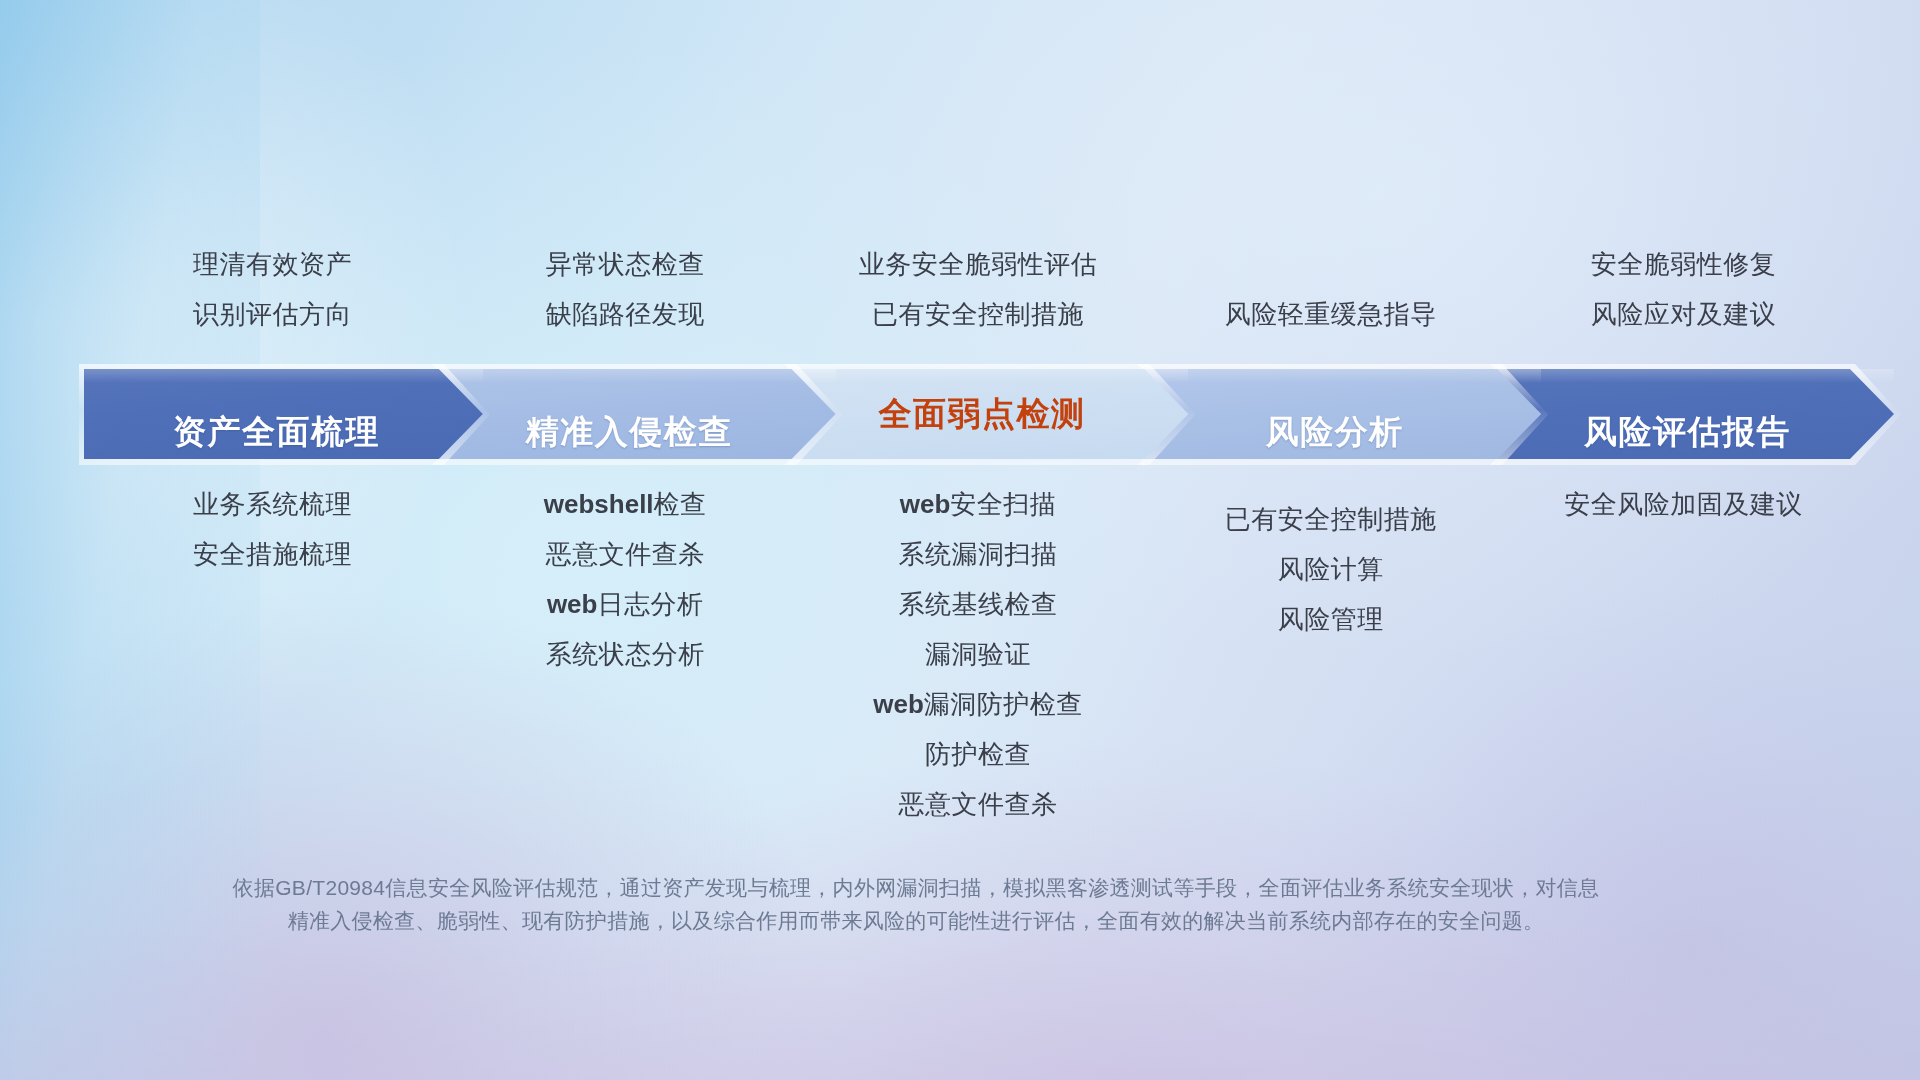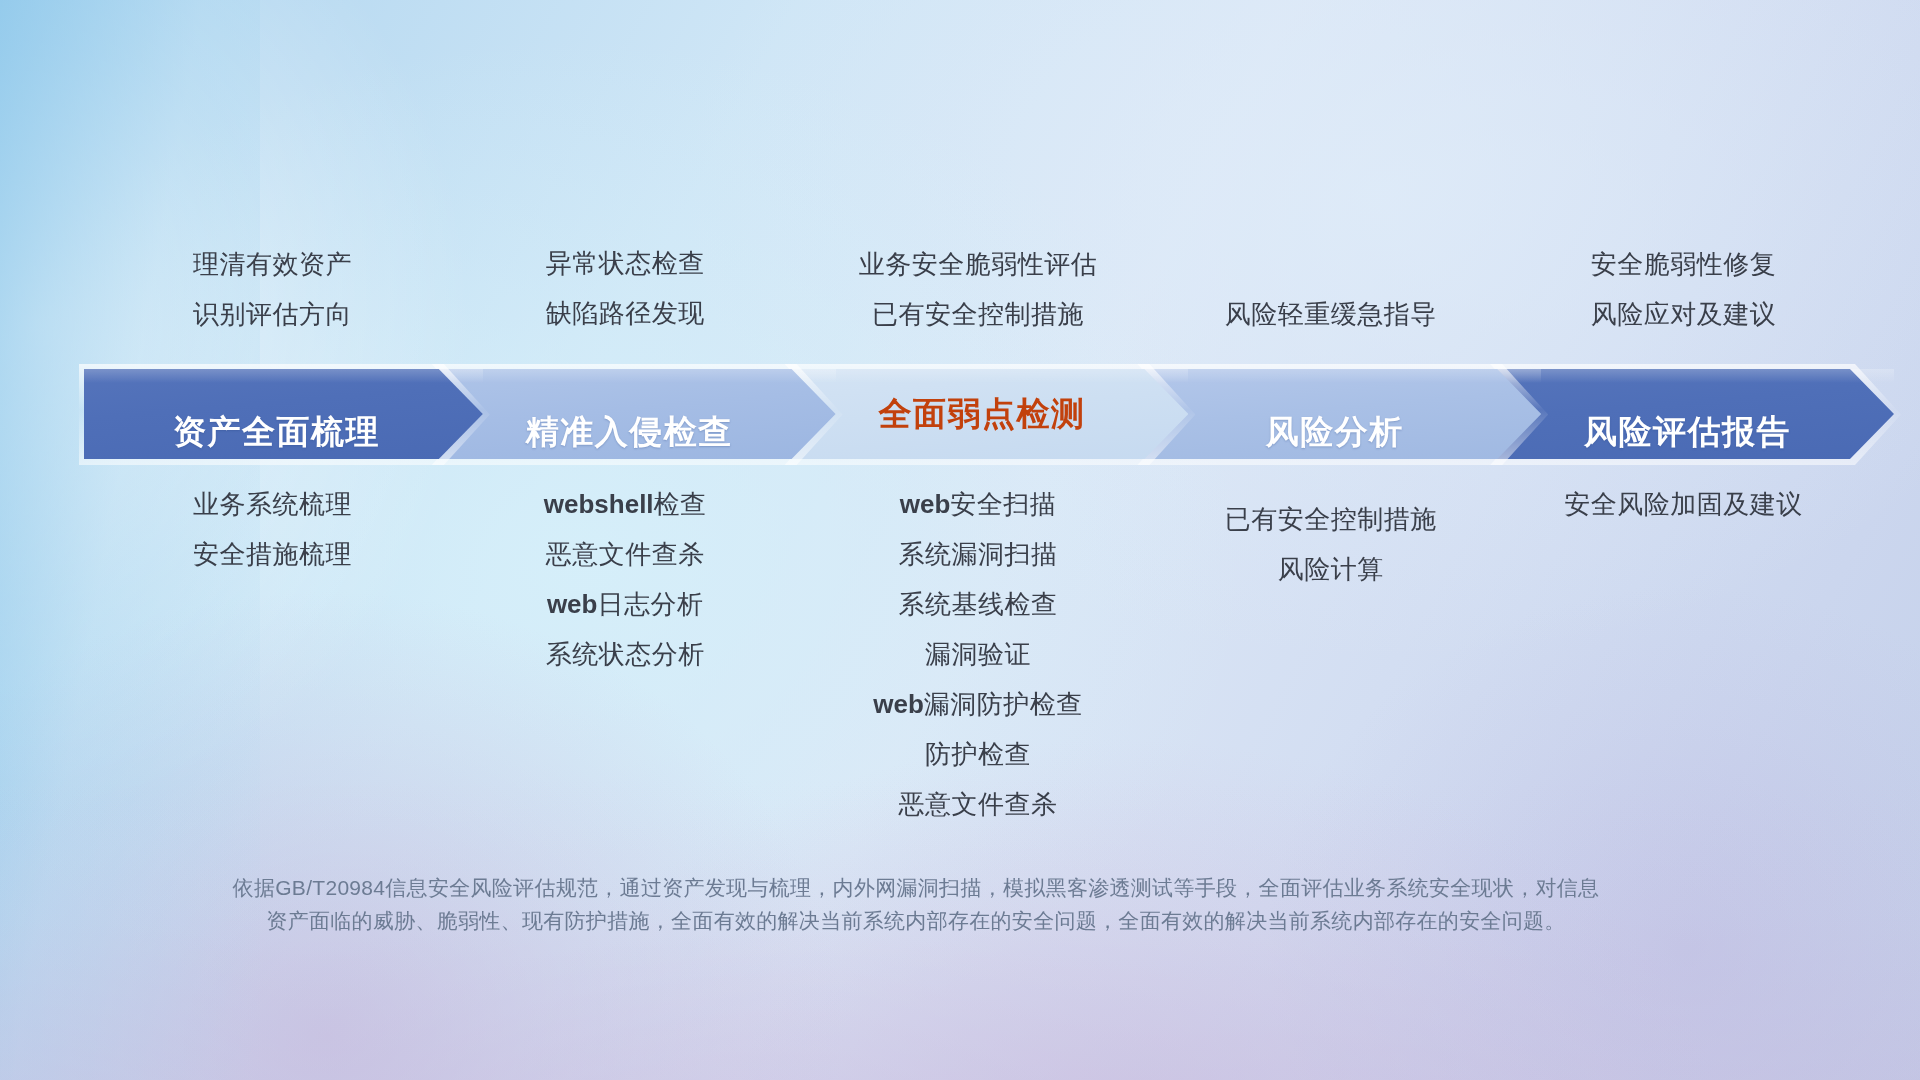--- a/index.html
+++ b/index.html
@@ -147,21 +147,21 @@
   <div id="bg-bottom-haze"></div>
 </div>
 
 <div id="stage">
 
   <div id="top-columns">
       <div class="col" style="left: -27.6px; width: 600px; top: 239px;">
         <div class="line">理清有效资产</div>
         <div class="line">识别评估方向</div>
       </div>
-      <div class="col" style="left: 325.2px; width: 600px; top: 239px; font-family: Liberation Serif, serif;">
+      <div class="col" style="left: 325.2px; width: 600px; top: 239px;">
         <div class="line">异常状态检查</div>
         <div class="line">缺陷路径发现</div>
       </div>
       <div class="col" style="left: 678px; width: 600px; top: 239px;">
         <div class="line">业务安全脆弱性评估</div>
         <div class="line">已有安全控制措施</div>
       </div>
       <div class="col" style="left: 1030.8px; width: 600px; top: 289px;">
         <div class="line">风险轻重缓急指导</div>
       </div>
@@ -220,23 +220,24 @@
         <div class="line">系统漏洞扫描</div>
         <div class="line">系统基线检查</div>
         <div class="line">漏洞验证</div>
         <div class="line"><b>web</b>漏洞防护检查</div>
         <div class="line">防护检查</div>
         <div class="line">恶意文件查杀</div>
       </div>
       <div class="col" style="left: 1030.8px; width: 600px; top: 494px;">
         <div class="line">已有安全控制措施</div>
         <div class="line">风险计算</div>
+        <div class="line">风险管理</div>
       </div>
       <div class="col" style="left: 1383.6px; width: 600px; top: 479px;">
         <div class="line">安全风险加固及建议</div>
       </div>
     </div>
 
   <div id="footer">
     <div>依据GB/T20984信息安全风险评估规范，通过资产发现与梳理，内外网漏洞扫描，模拟黑客渗透测试等手段，全面评估业务系统安全现状，对信息</div>
-    <div>资产面临的威胁、脆弱性、现有防护措施，全面有效的解决当前系统内部存在的安全问题，全面有效的解决当前系统内部存在的安全问题。</div>
+    <div>精准入侵检查、脆弱性、现有防护措施，以及综合作用而带来风险的可能性进行评估，全面有效的解决当前系统内部存在的安全问题。</div>
   </div>
 </div>
 
 </body></html>

